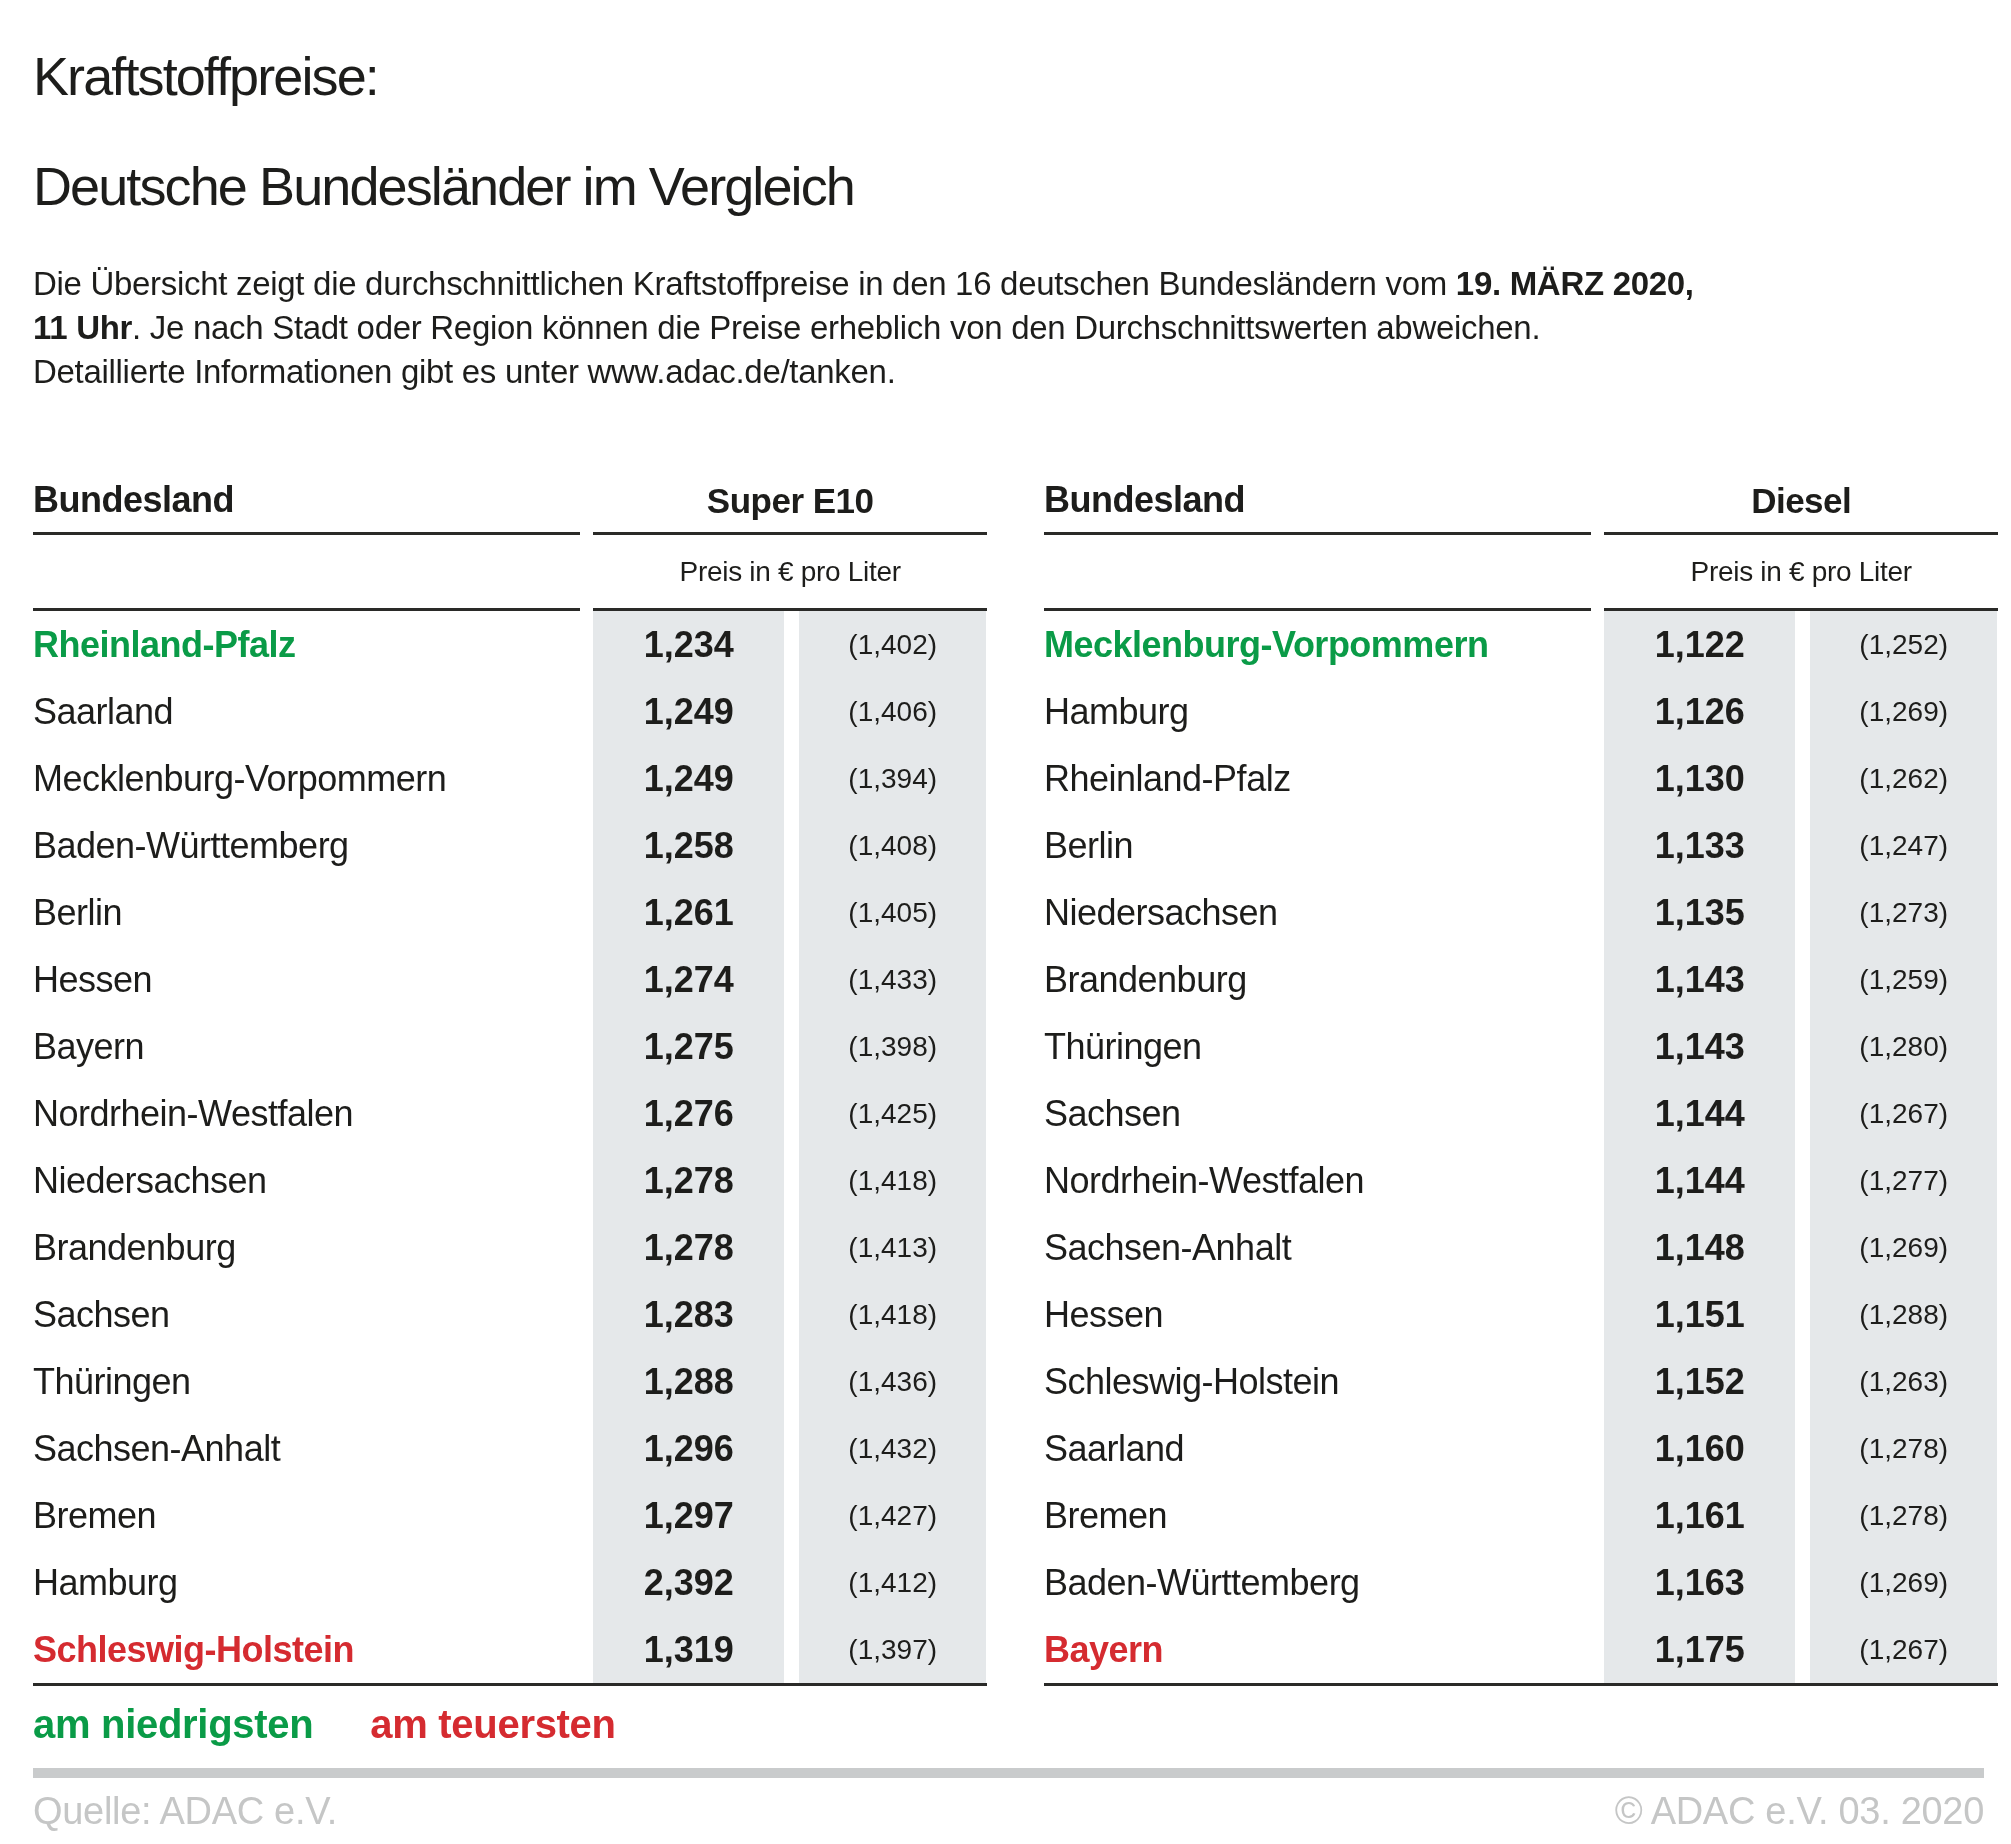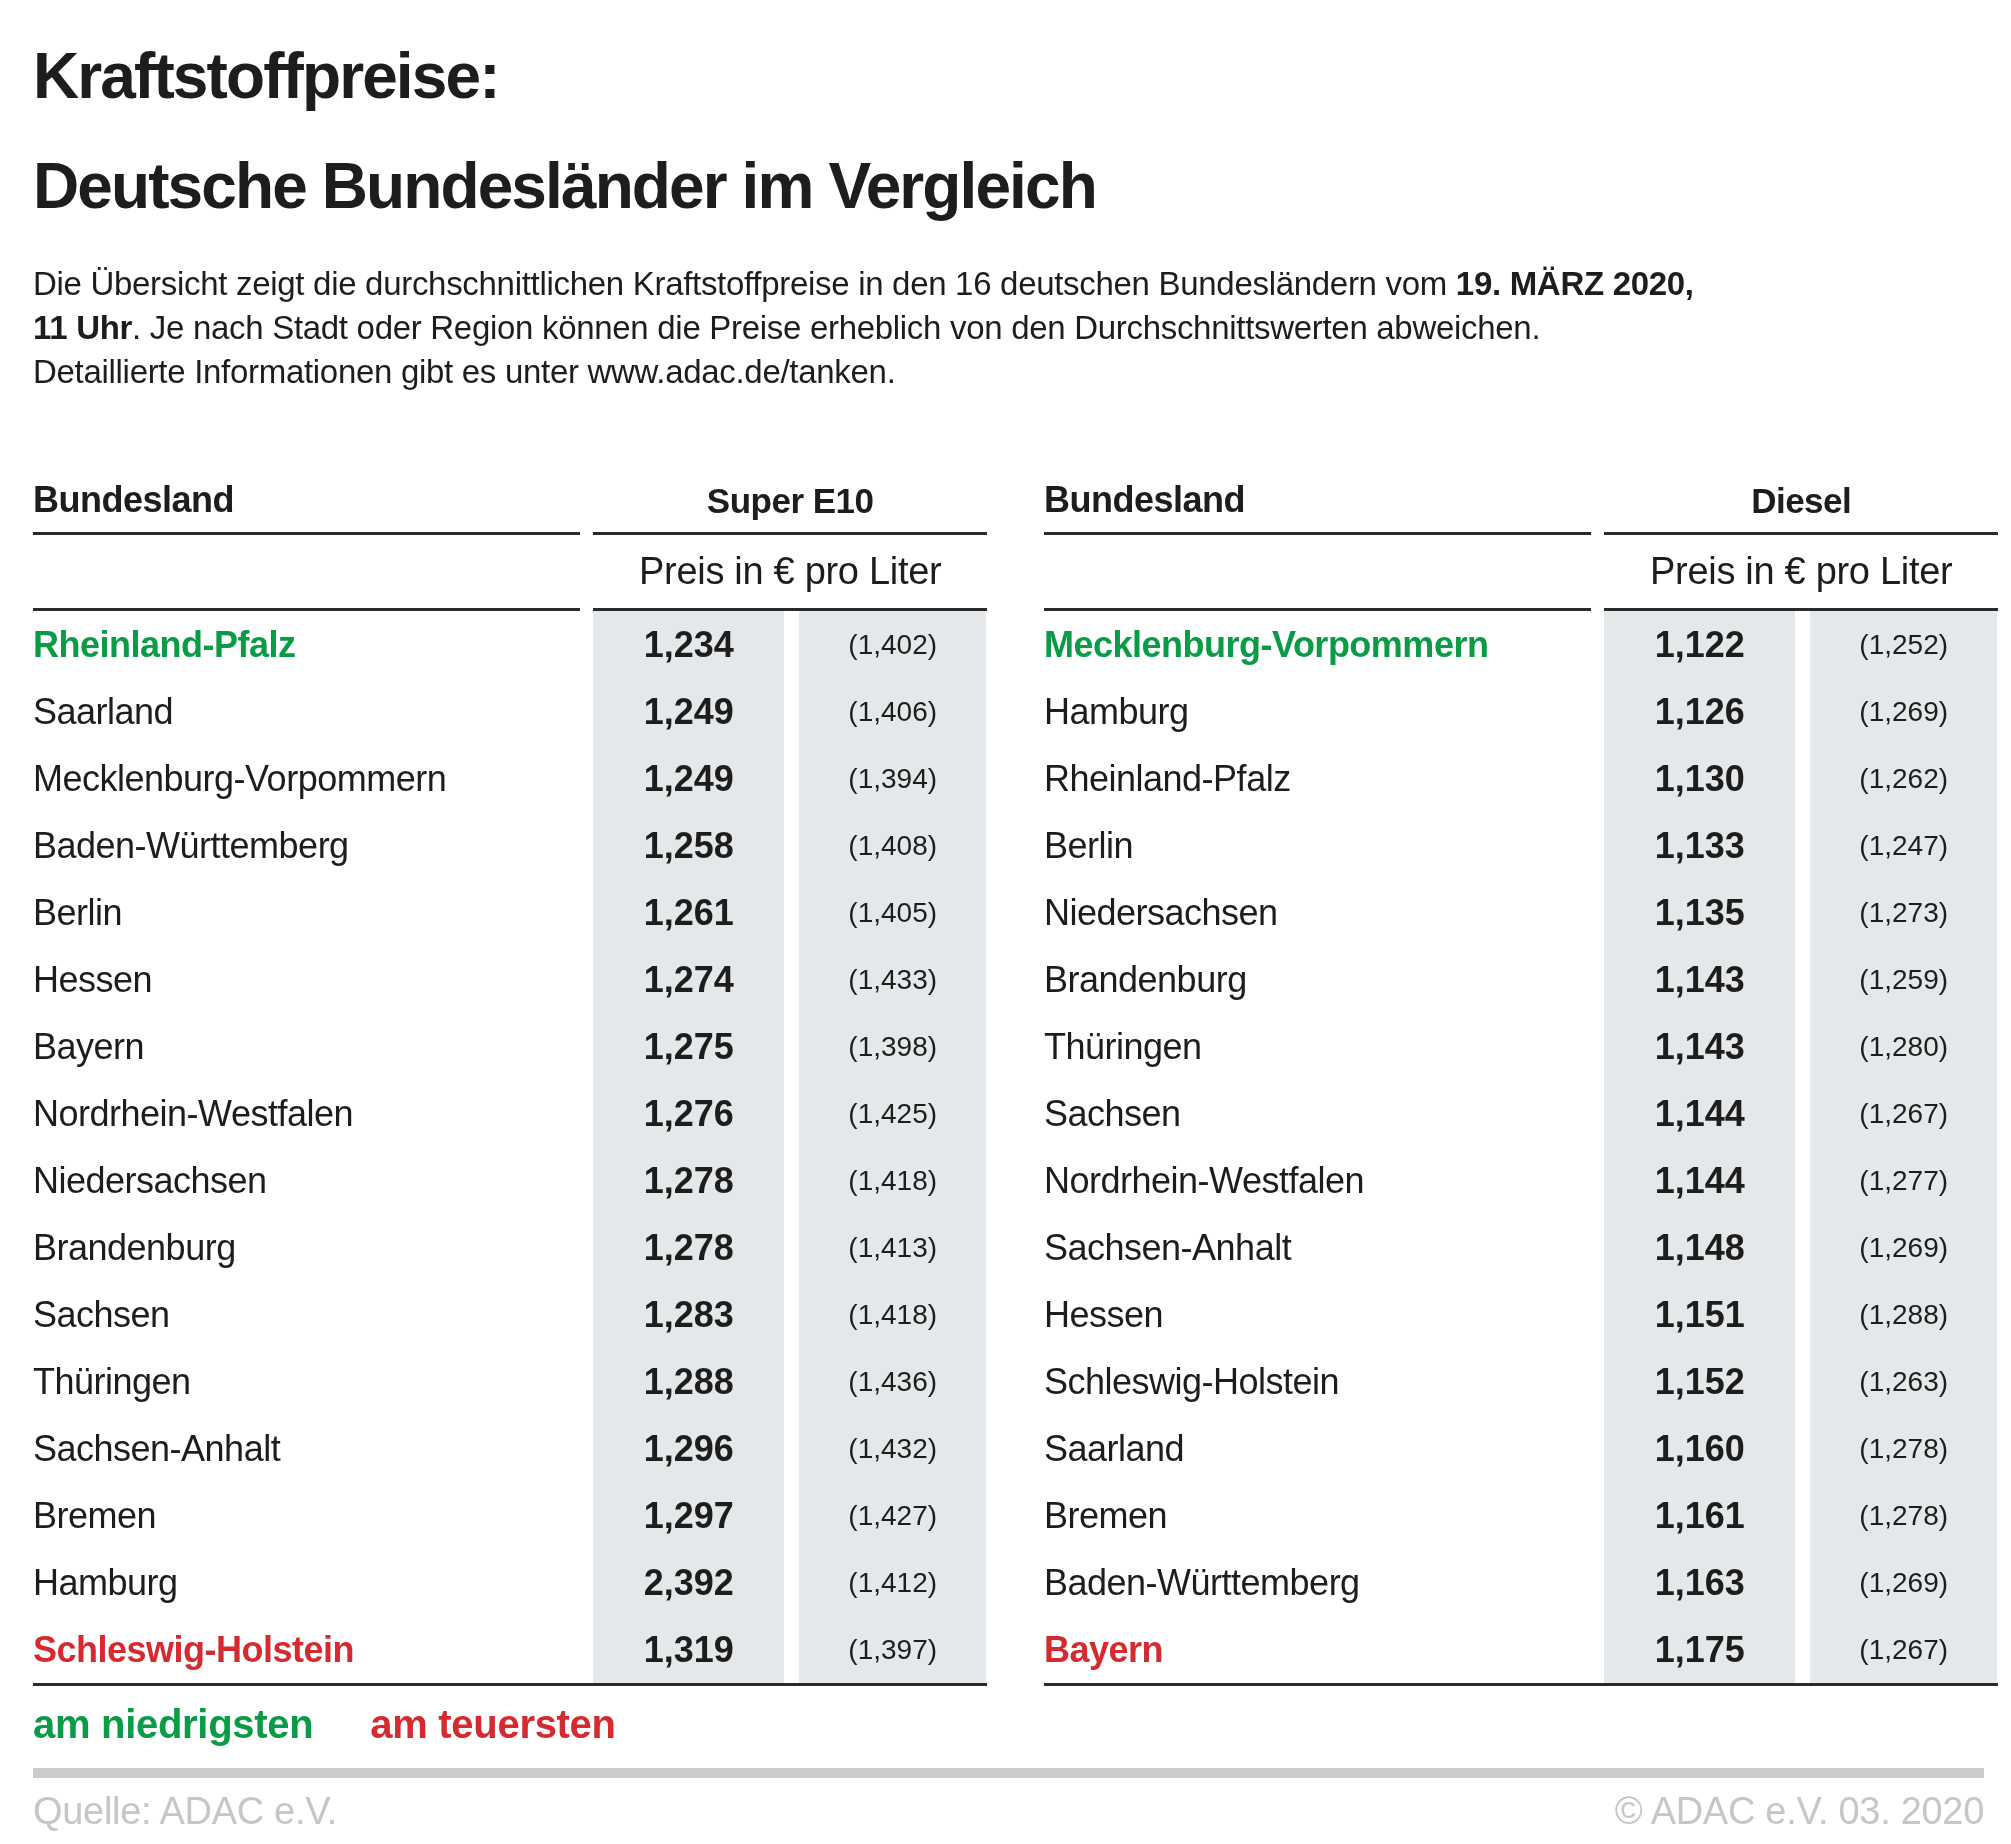--- a/index.html
+++ b/index.html
@@ -8,42 +8,42 @@
   }
   *{box-sizing:border-box; margin:0; padding:0;}
   html,body{background:#ffffff;}
   .page{
     width:2012px; height:1844px; overflow:hidden; background:#fff;
     color:var(--ink);
     font-family:"Liberation Sans","DejaVu Sans",sans-serif;
     padding:21px 15px 0 33px;
   }
   h1{
-    font-size:64px; line-height:110px; font-weight:700; letter-spacing:-1.9px;
+    font-size:54px; line-height:110px; font-weight:400; letter-spacing:-1.9px;
   }
   .intro{
     margin-top:21px; font-size:33px; line-height:44px; letter-spacing:-0.3px;
     font-weight:400;
   }
   .intro b{font-weight:700;}
   .tables{
     margin-top:79px; display:flex; gap:57px;
   }
   .table{width:954px; flex:0 0 954px;}
   .thead{display:grid; grid-template-columns:calc(100% - 407px) 13.2px 394px;}
   .r1{height:62px;}
   .r2{height:76px;}
   .r1 > .name, .r1 > .pricearea, .r2 > .name, .r2 > .pricearea{
     border-bottom:3.8px solid var(--rule);
   }
   .r1 > .cell{display:flex; align-items:flex-end; padding-bottom:11.4px;}
   .r2 > .cell{display:flex; align-items:center;}
   .h{font-weight:700; font-size:35px; letter-spacing:-0.5px;text-align:right;}
   .fuel{justify-content:center;}
-  .unit{justify-content:center; font-size:38px; letter-spacing:-0.3px;}
+  .unit{justify-content:center; font-size:28px; letter-spacing:-0.3px;}
   .tbody{border-bottom:3.8px solid var(--rule);}
   .row{
     display:grid;
     grid-template-columns:calc(100% - 407px) 13.2px 191px 15px 187px;
     height:67px; align-items:center;
   }
   .cell.name{font-size:36px; letter-spacing:-0.5px; white-space:nowrap;}
   .band{background:var(--band); height:100%; display:flex; align-items:center; justify-content:center;}
   .price{font-weight:700; font-size:36px;}
   .prev{font-weight:400; font-size:28px;}

